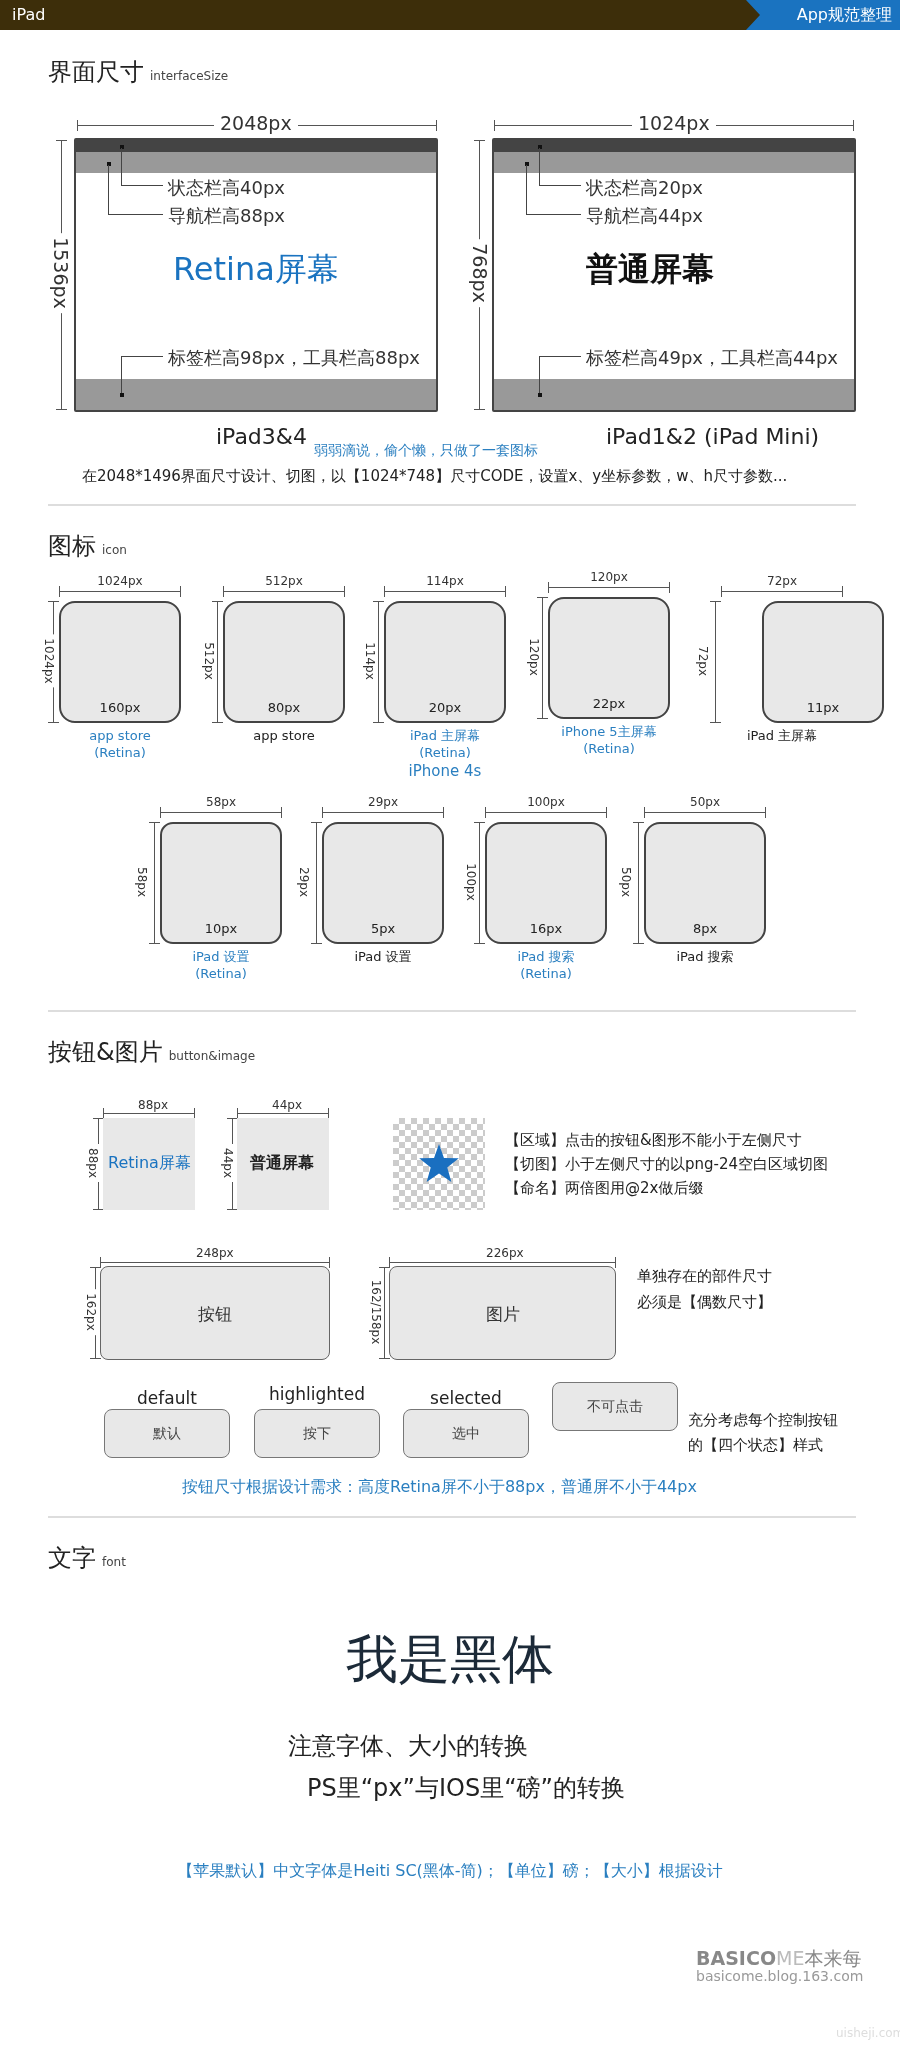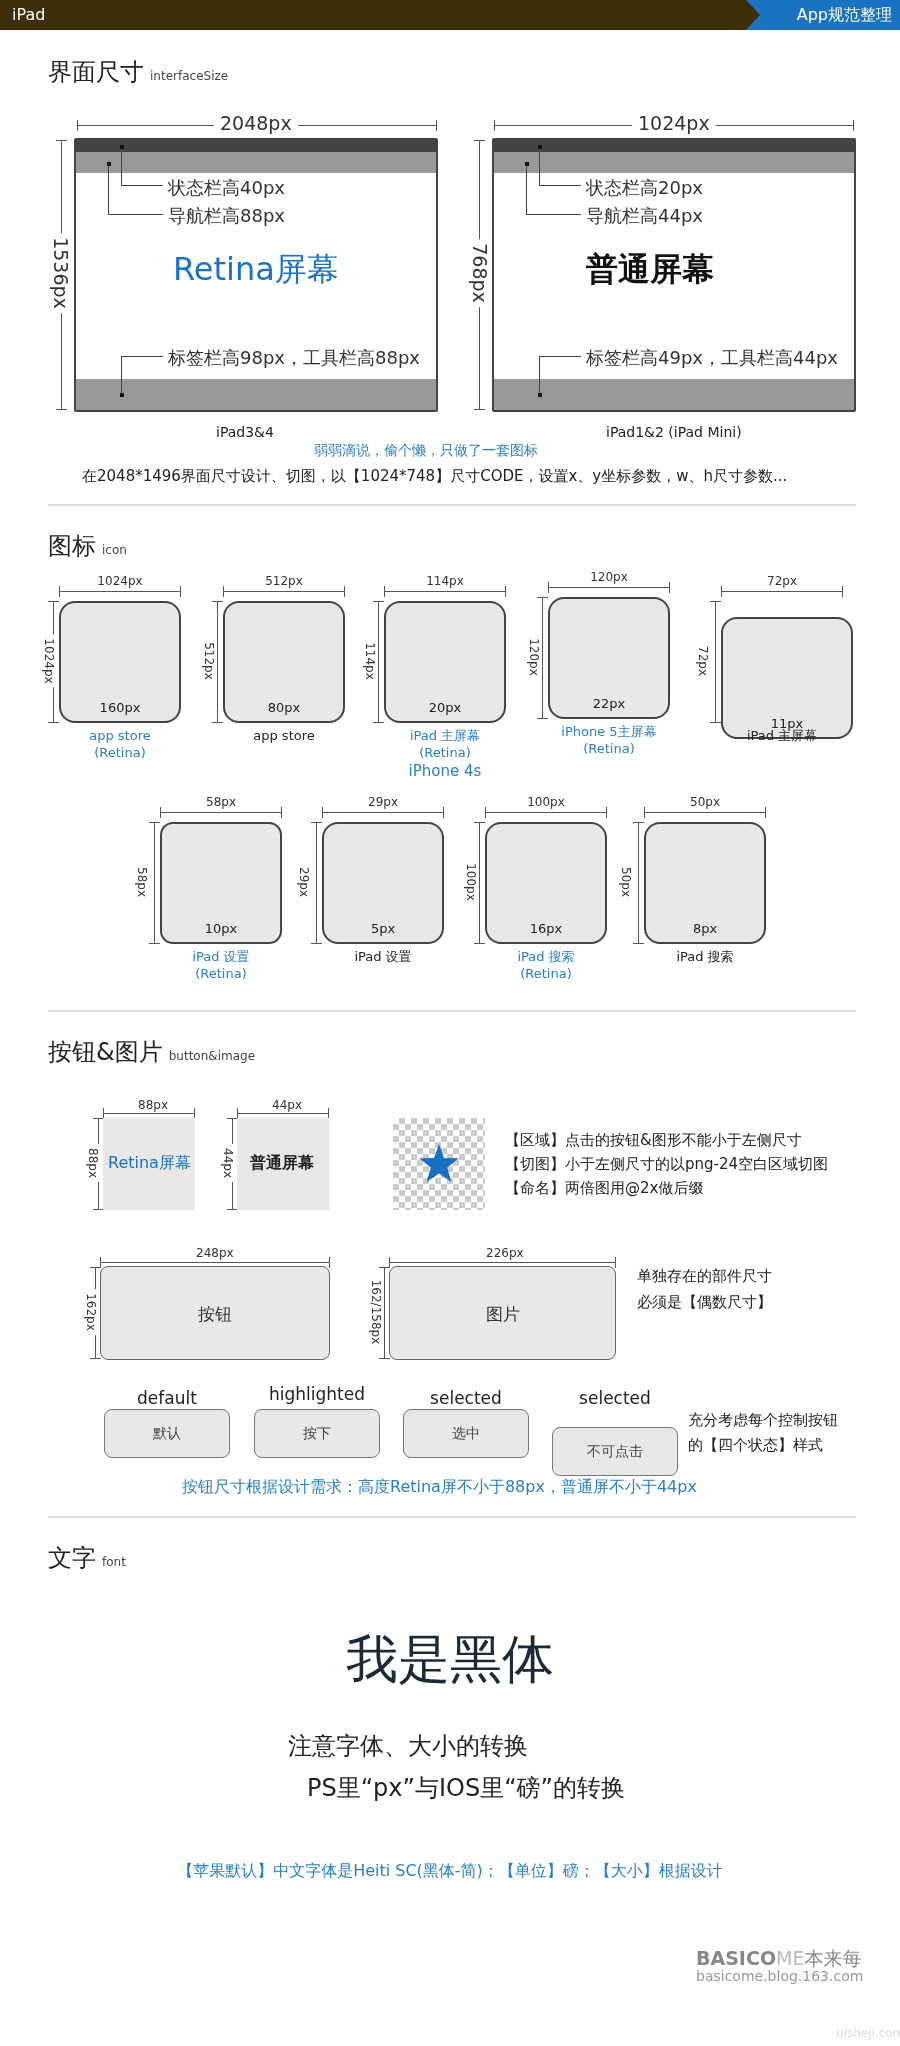--- a/index.html
+++ b/index.html
@@ -25,21 +25,21 @@
   .dim-v { width: 1px; background: #555; }
   .dim-v::before, .dim-v::after { content: ""; position: absolute; left: -5px; height: 1px; width: 11px; background: #555; }
   .dim-v::before { top: 0; } .dim-v::after { bottom: 0; }
   .dim-label { background: #fff; padding: 0 6px; color: #333; white-space: nowrap; }
   .vlabel { transform: rotate(90deg); transform-origin: center; white-space: nowrap; background: #fff; padding: 0 4px; color: #333; }
   .leader { border-left: 1px solid #444; border-bottom: 1px solid #444; }
   .dot { width: 4px; height: 4px; background: #111; }
   .annot { font-size: 18px; color: #333; white-space: nowrap; }
   .big-blue { color: #1a73c0; font-size: 32px; }
   .big-black { color: #111; font-size: 32px; font-weight: bold; }
-  .caption { font-size: 14px; color: #222; white-space: nowrap; }
+  .caption { font-size: 22px; color: #222; white-space: nowrap; }
   .blue { color: #2a7fc0; }
   
   .icon-box { background: #e8e8e8; border: 2px solid #444; border-radius: 16px; }
   .icon-box span { position: absolute; left: 0; right: 0; bottom: 6px; text-align: center; font-size: 13px; color: #222; }
   .small { font-size: 12px; color: #333; white-space: nowrap; }
   .icon-cap { font-size: 13px; text-align: center; white-space: nowrap; line-height: 17px; }
   
   .gray-box { background: #e8e8e8; }
   .rbox { background: #e8e8e8; border: 1px solid #666; border-radius: 8px; }
   .state-btn { background: #e8e8e8; border: 1px solid #777; border-radius: 8px; text-align: center; line-height: 47px; font-size: 14px; color: #444; }
@@ -152,21 +152,21 @@
     </div>
     <div class="abs icon-cap" style="left:518px;width:182px;top:723px;color:#2a7fc0;">
       <div>iPhone 5主屏幕</div>
       <div>(Retina)</div>
 
     </div>
     <div class="abs dim-h" style="left:721px;top:591px;width:122px;"></div>
     <div class="abs small" style="left:721px;width:122px;text-align:center;top:574px;">72px</div>
     <div class="abs dim-v" style="left:715px;top:601px;height:122px;"></div>
     <div class="abs vlabel small" style="left:684px;top:654px;">72px</div>
-    <div class="abs icon-box" style="left:721px;top:601px;width:132px;height:122px;margin-top:16px;">
+    <div class="abs icon-box" style="left:762px;top:601px;width:122px;height:122px;">
       <span>11px</span>
     </div>
     <div class="abs icon-cap" style="left:691px;width:182px;top:727px;color:#222;">
       <div>iPad 主屏幕</div>
       <div></div>
 
     </div>
   </div>
 <div id="icons-row2">
     <div class="abs dim-h" style="left:160px;top:812px;width:122px;"></div>
@@ -264,21 +264,21 @@
 <div class="abs rule-text" style="left:637px;top:1290px;">必须是【偶数尺寸】</div>
 
 <div id="states">
     <div class="abs state-lbl" style="left:104px;width:126px;top:1388px;">default</div>
   <div class="abs state-btn" style="left:104px;top:1409px;width:126px;height:49px;">默认</div>
     <div class="abs state-lbl" style="left:254px;width:126px;top:1384px;">highlighted</div>
   <div class="abs state-btn" style="left:254px;top:1409px;width:126px;height:49px;">按下</div>
     <div class="abs state-lbl" style="left:403px;width:126px;top:1388px;">selected</div>
   <div class="abs state-btn" style="left:403px;top:1409px;width:126px;height:49px;">选中</div>
     <div class="abs state-lbl" style="left:552px;width:126px;top:1388px;">selected</div>
-  <div class="abs state-btn" style="left:552px;top:1427px;width:126px;height:49px;">不可点击</div>
+  <div class="abs state-btn" style="left:552px;top:1382px;width:126px;height:49px;">不可点击</div>
   </div>
 <div class="abs rule-text" style="left:688px;top:1408px;">充分考虑每个控制按钮</div>
 <div class="abs rule-text" style="left:688px;top:1433px;">的【四个状态】样式</div>
 <div class="abs" style="left:182px;top:1477px;font-size:16px;color:#2a7fc0;white-space:nowrap;">按钮尺寸根据设计需求：高度Retina屏不小于88px，普通屏不小于44px</div>
 <div class="abs divider" style="top:1516px;"></div>
 
 <div class="abs sec-title" style="left:48px;top:1542px;"><span>文字</span><small>font</small></div>
 <div class="abs" style="left:0;width:900px;top:1625px;text-align:center;font-size:52px;color:#1c2a38;">我是黑体</div>
 <div class="abs" style="left:0;width:816px;top:1730px;text-align:center;font-size:24px;color:#222;">注意字体、大小的转换</div>
 <div class="abs" style="left:0;width:900px;top:1772px;text-align:center;font-size:24px;color:#222;margin-left:16px;">PS里“px”与IOS里“磅”的转换</div>

